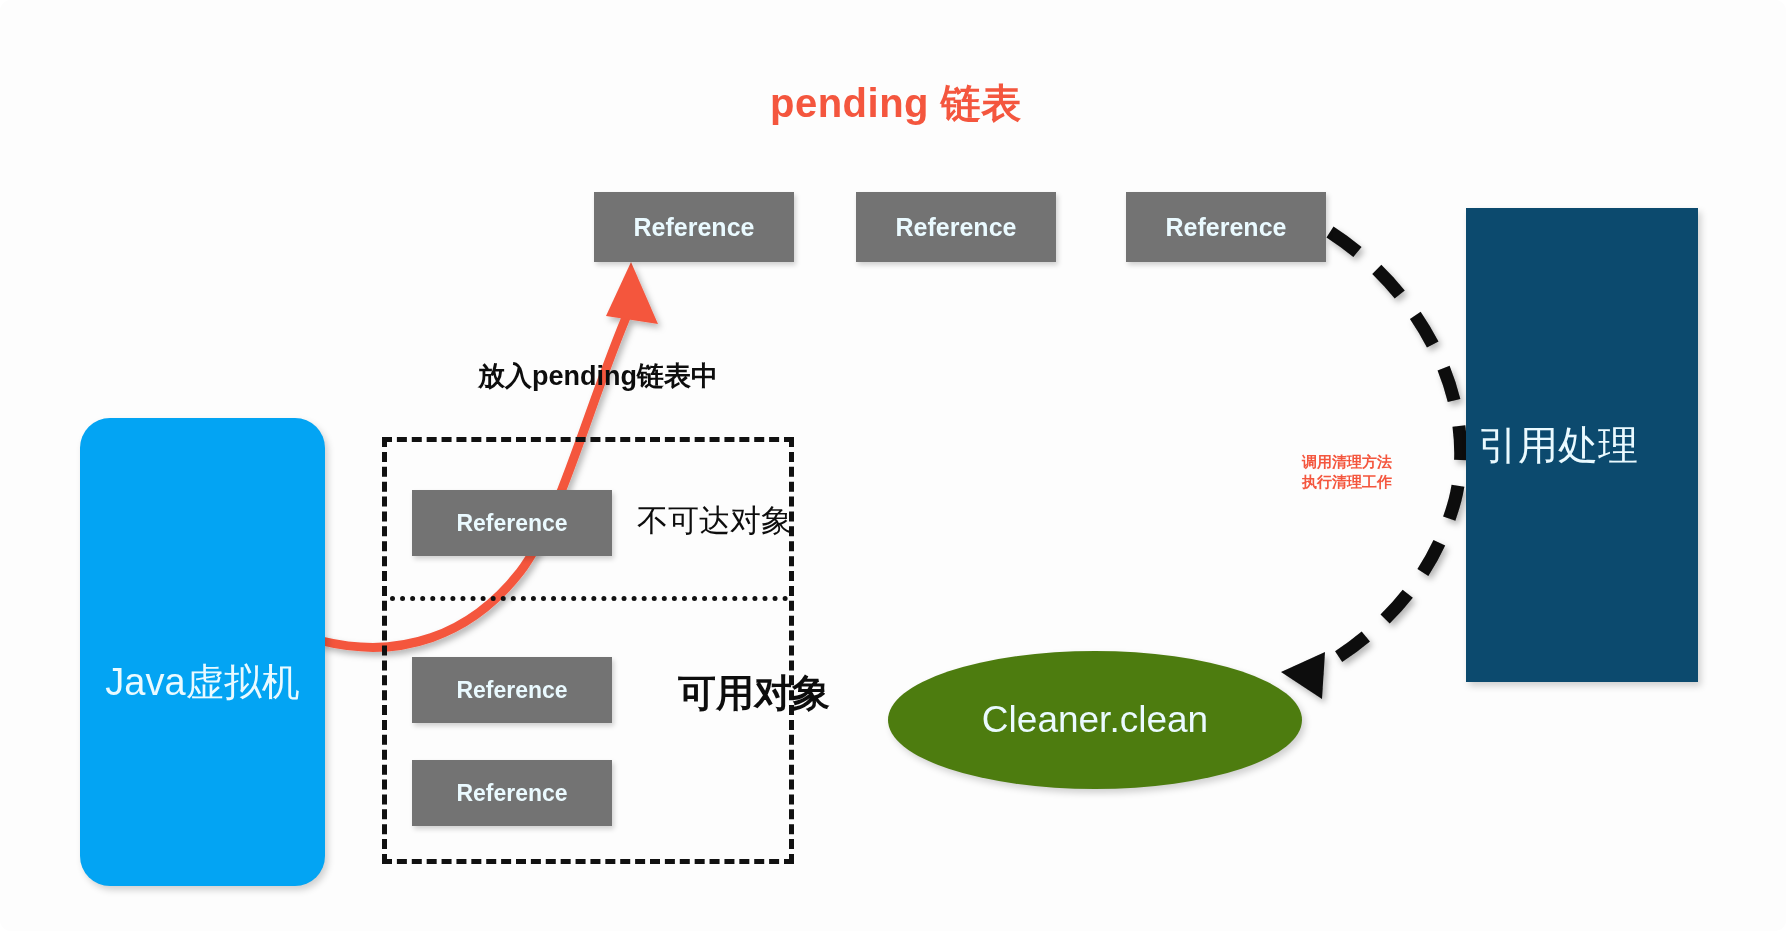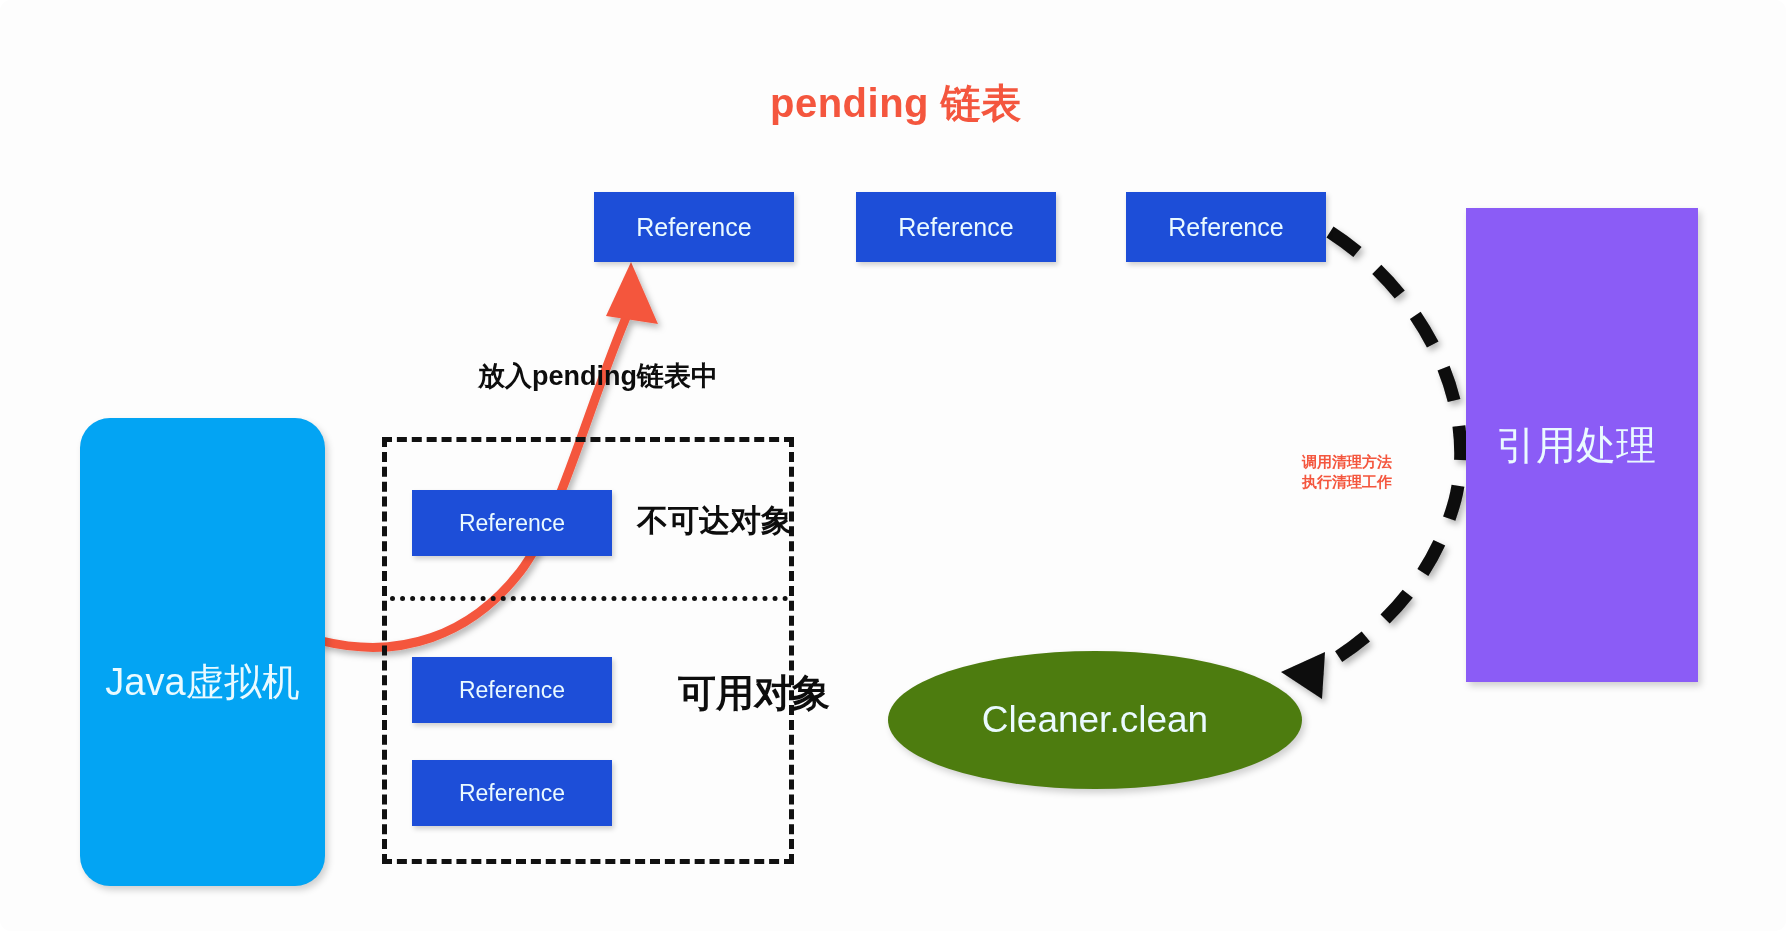--- a/index.html
+++ b/index.html
@@ -37,27 +37,27 @@
     font-size: 40px;
     font-weight: bold;
     color: #f4563e;
     letter-spacing: 0.5px;
     white-space: nowrap;
   }
 
   
   .ref-box {
     position: absolute;
-    background: #1d4ed8;
+    background: #737373;
     color: #eafaff;
     display: flex;
     align-items: center;
     justify-content: center;
     font-size: 25px;
-    font-weight: 400;
+    font-weight: 700;
     box-shadow: 2px 3px 5px rgba(0,0,0,0.18);
   }
   .pending-ref { width: 200px; height: 70px; top: 192px; }
   #pending-ref-0 { left: 594px; }
   #pending-ref-1 { left: 856px; }
   #pending-ref-2 { left: 1126px; }
 
   .inner-ref { width: 200px; height: 66px; left: 412px; font-size: 23px; }
   #inner-ref-0 { top: 490px; }
   #inner-ref-1 { top: 657px; }
@@ -84,27 +84,27 @@
     transform: translateY(30px);
   }
 
   
   #daemon-box {
     position: absolute;
     left: 1466px;
     top: 208px;
     width: 232px;
     height: 474px;
-    background: #8b5cf6;
+    background: #0c4a6e;
     box-shadow: 3px 4px 7px rgba(0,0,0,0.18);
     display: flex;
     flex-direction: column;
     align-items: flex-start;
     justify-content: center;
-    padding-left: 30px;
+    padding-left: 12px;
     box-sizing: border-box;
   }
   #daemon-box span {
     color: #eafaff;
     font-size: 40px;
     line-height: 1.42;
     white-space: nowrap;
   }
 
   
@@ -145,21 +145,21 @@
     height: 0;
     border-top: 5px dotted #111;
   }
 
   
   .plain-label {
     position: absolute;
     color: #0d0d0d;
     white-space: nowrap;
   }
-  #label-unreachable { left: 637px; top: 500px; font-size: 31px; font-weight: bold; }
+  #label-unreachable { left: 637px; top: 500px; font-size: 31px; font-weight: normal; }
   #label-available   { left: 650px; top: 668px; font-size: 38px; font-weight: bold; margin-left: 28px; }
   #label-put-pending { left: 478px; top: 358px; font-size: 27px; font-weight: bold; }
 
   .red-label {
     position: absolute;
     color: #f4563e;
     font-size: 15px;
     font-weight: bold;
     line-height: 1.35;
     white-space: nowrap;

